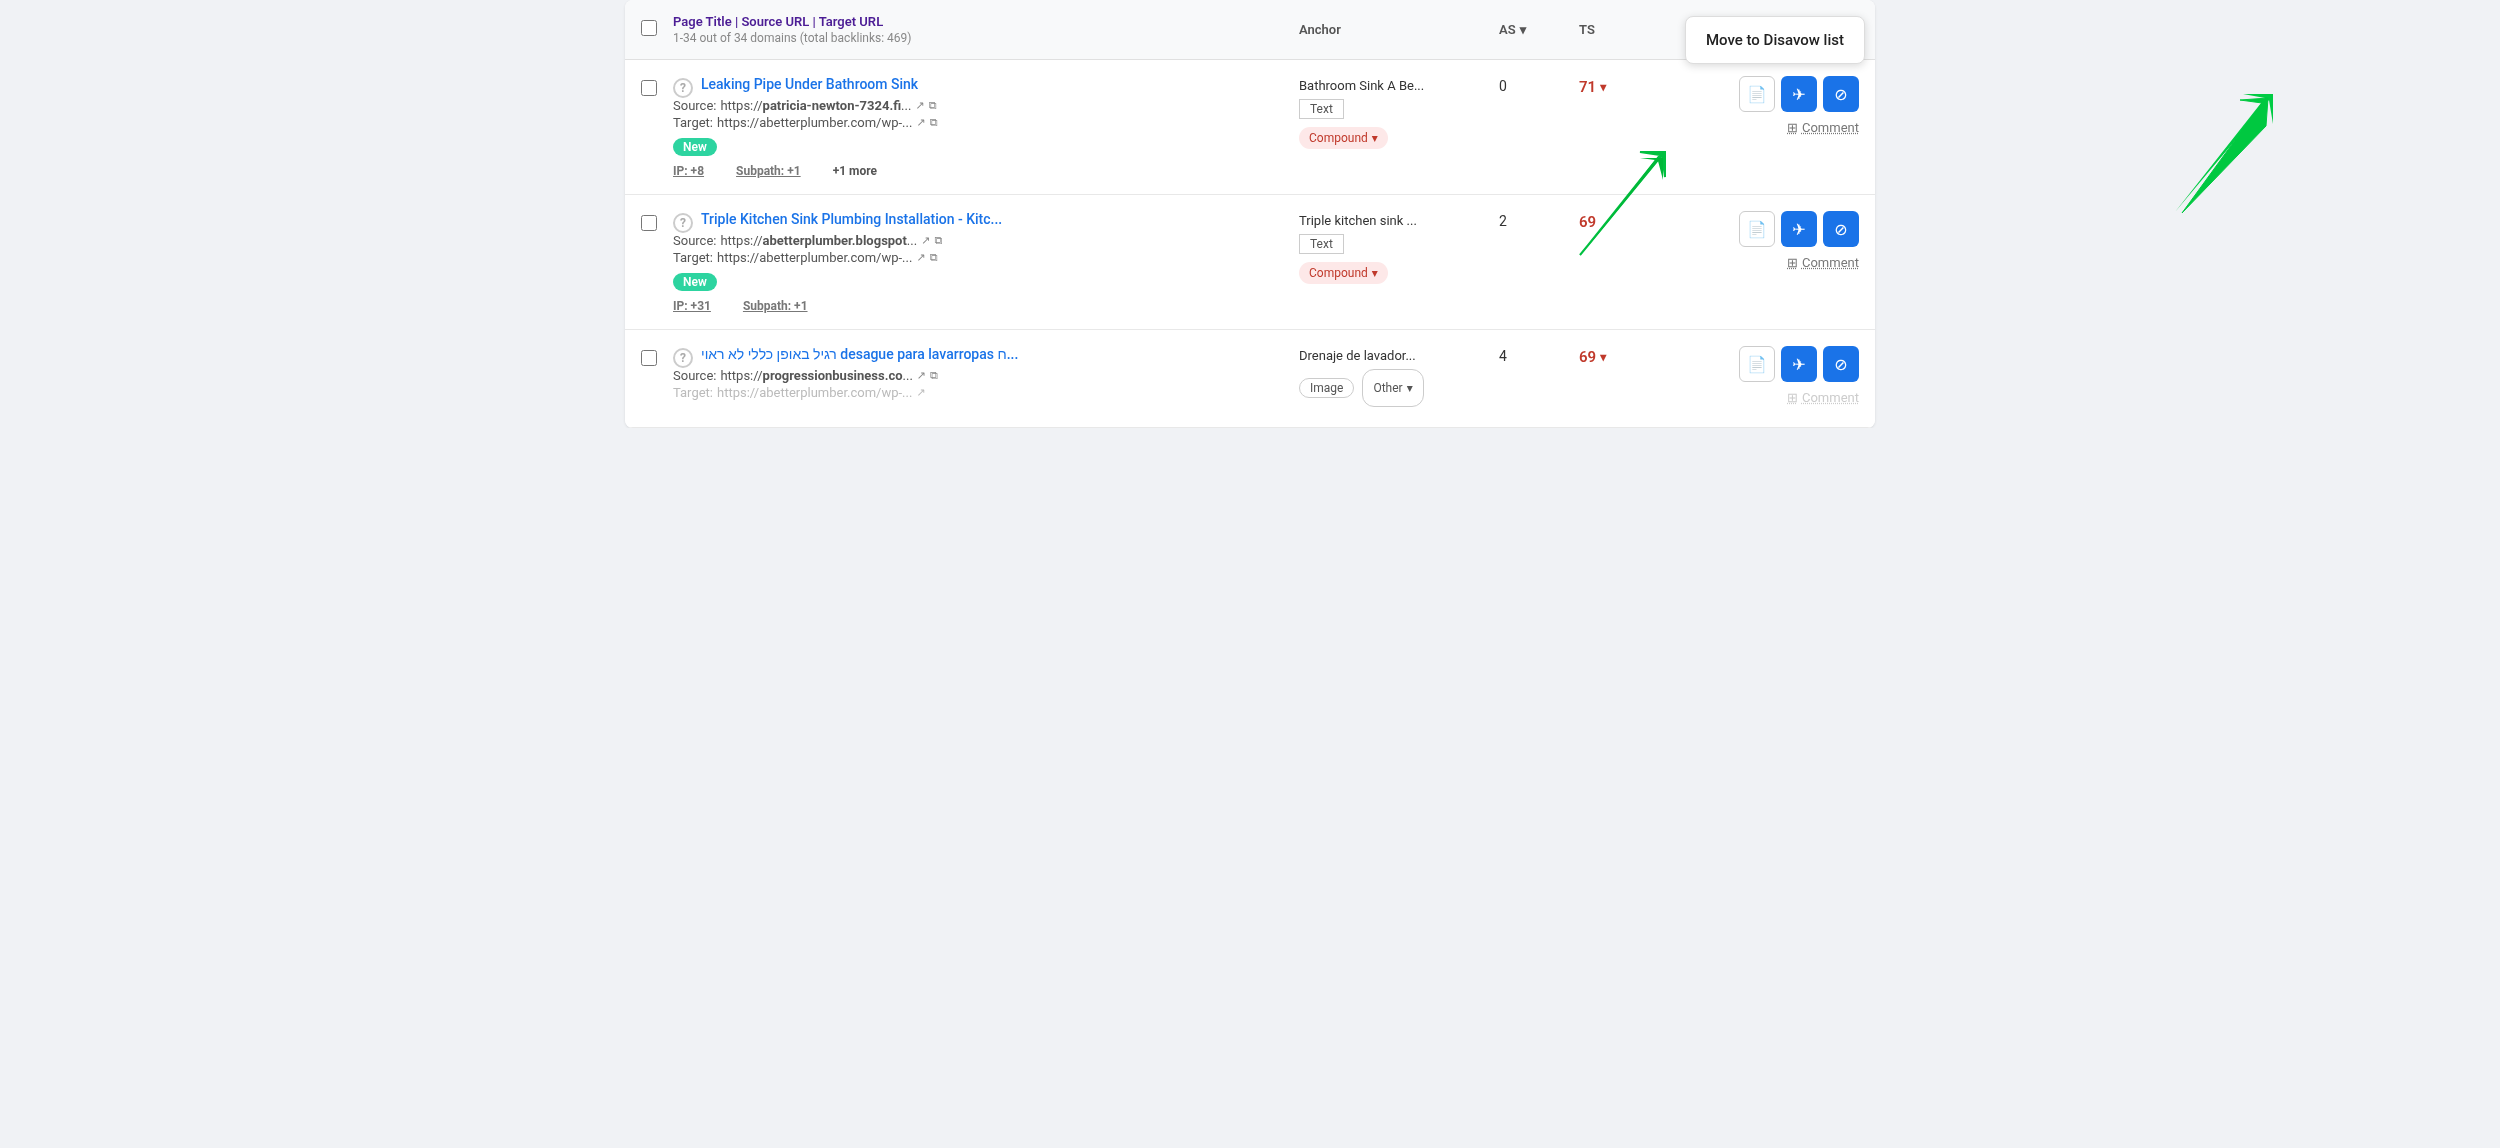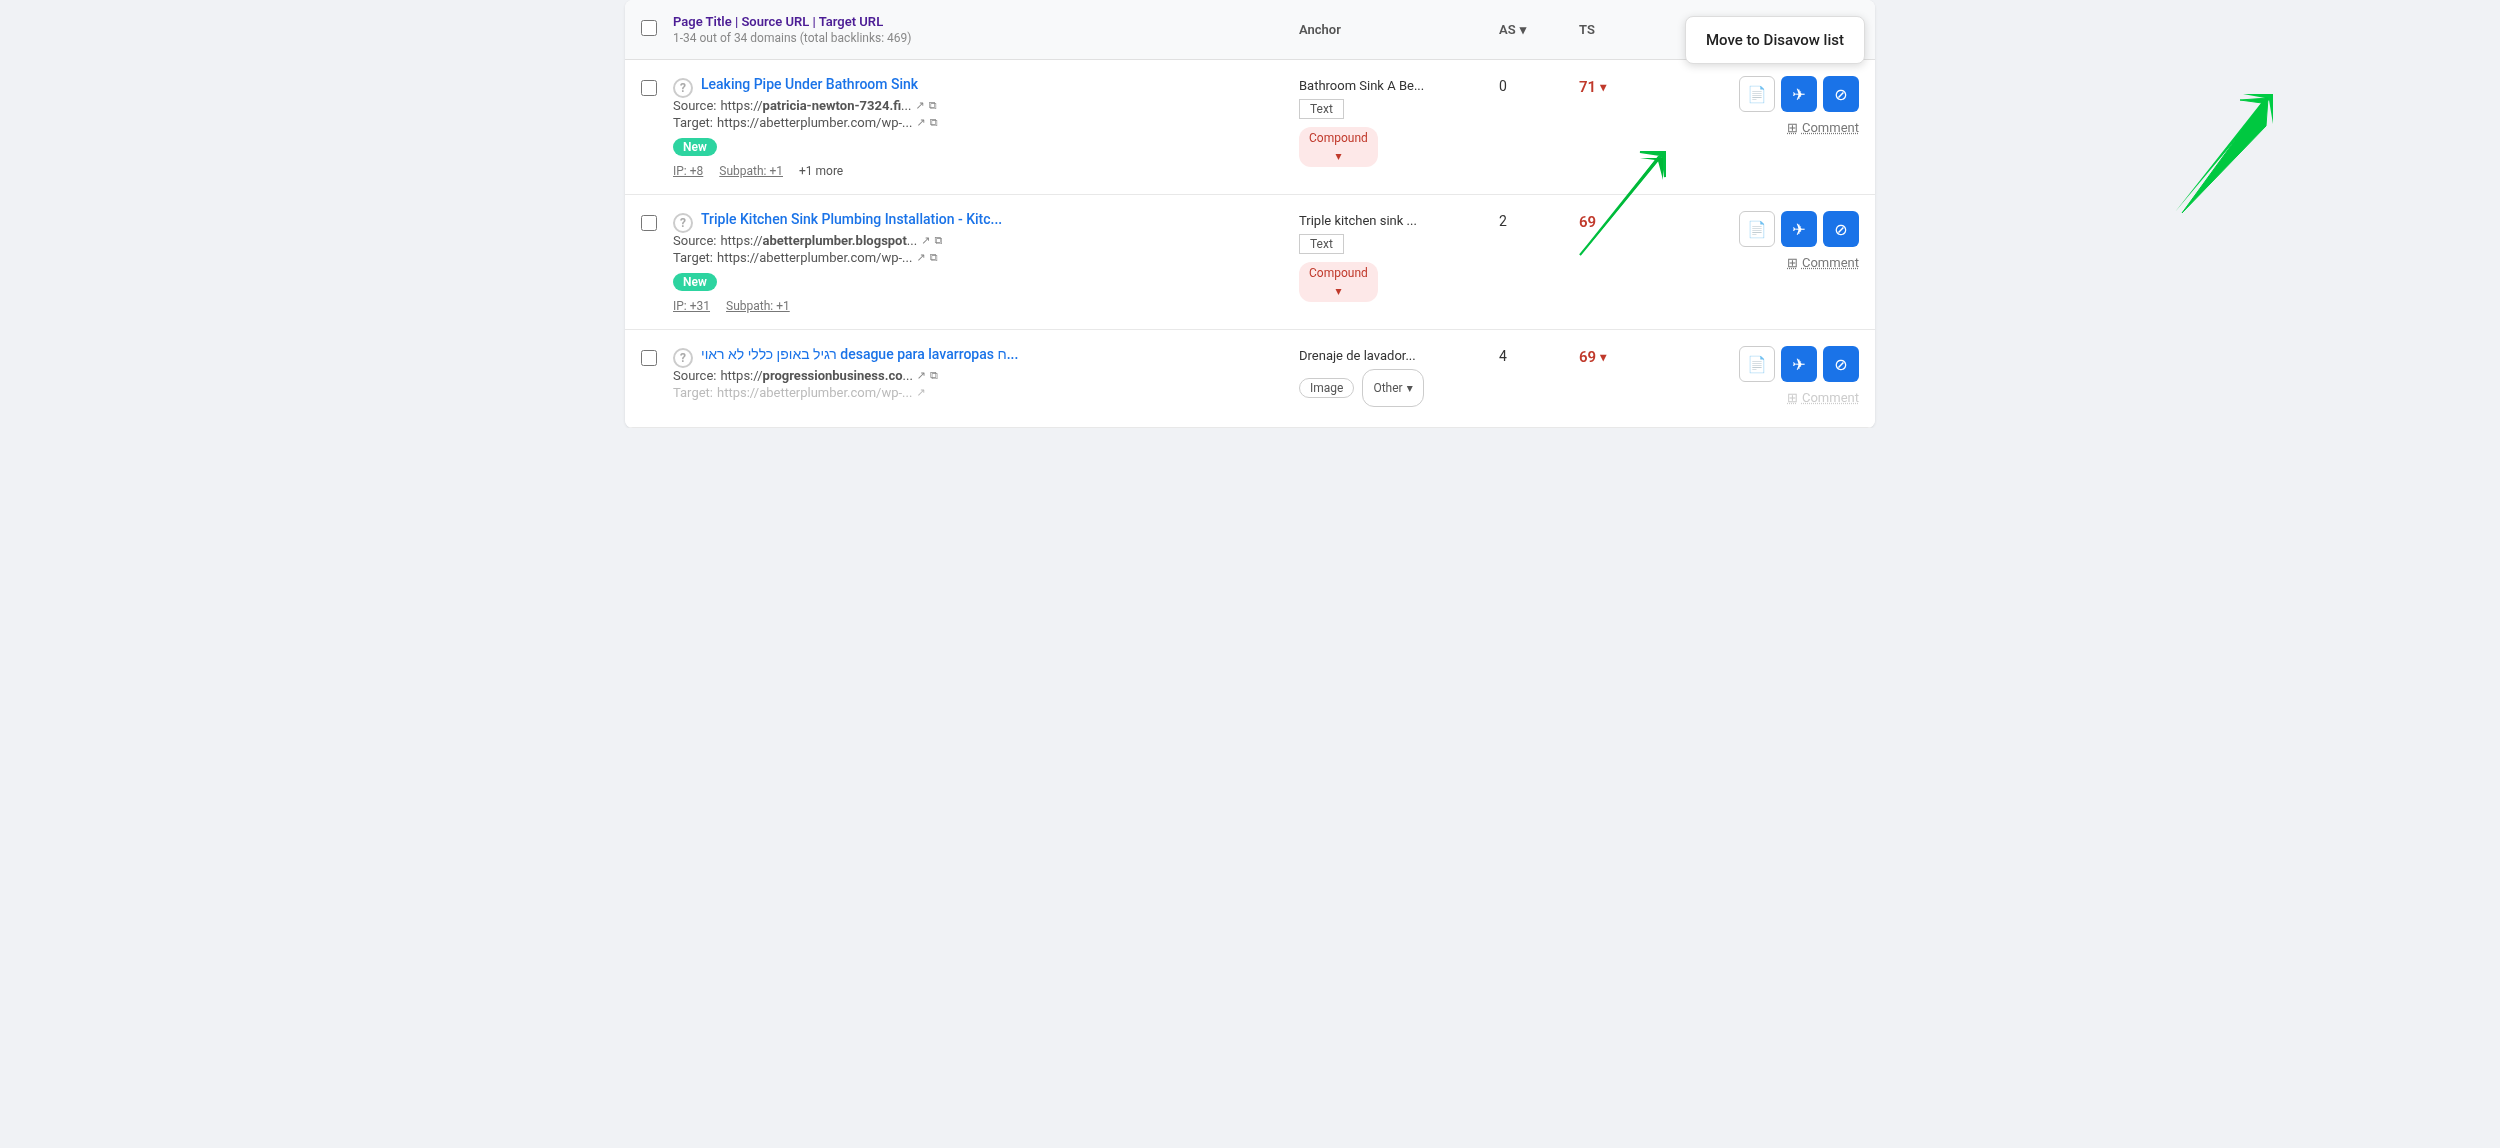--- a/index.html
+++ b/index.html
@@ -135,22 +135,23 @@
       padding: 2px 10px;
       border-radius: 12px;
       margin-top: 6px;
       margin-bottom: 6px;
       text-align: center;
     }
     .row-meta {
       font-size: 12px;
       color: #888;
       display: flex;
-      gap: 16px;
+      gap: 32px;
       margin-top: 2px;
+      font-weight: bold;
     }
     .row-meta span {
       text-decoration: underline;
       cursor: pointer;
       color: #777;
     }
     .row-meta .more {
       text-decoration: none;
       color: #555;
     }
@@ -178,21 +179,20 @@
       display: inline-flex;
       align-items: center;
       gap: 4px;
       background: #fde8e8;
       border: none;
       border-radius: 12px;
       padding: 4px 10px;
       font-size: 12px;
       color: #c0392b;
       cursor: pointer;
-      flex-direction: column;
     }
     .badge-image {
       display: inline-block;
       border: 1px solid #ccc;
       border-radius: 12px;
       padding: 2px 10px;
       font-size: 12px;
       color: #555;
       background: #fff;
       margin-right: 4px;

